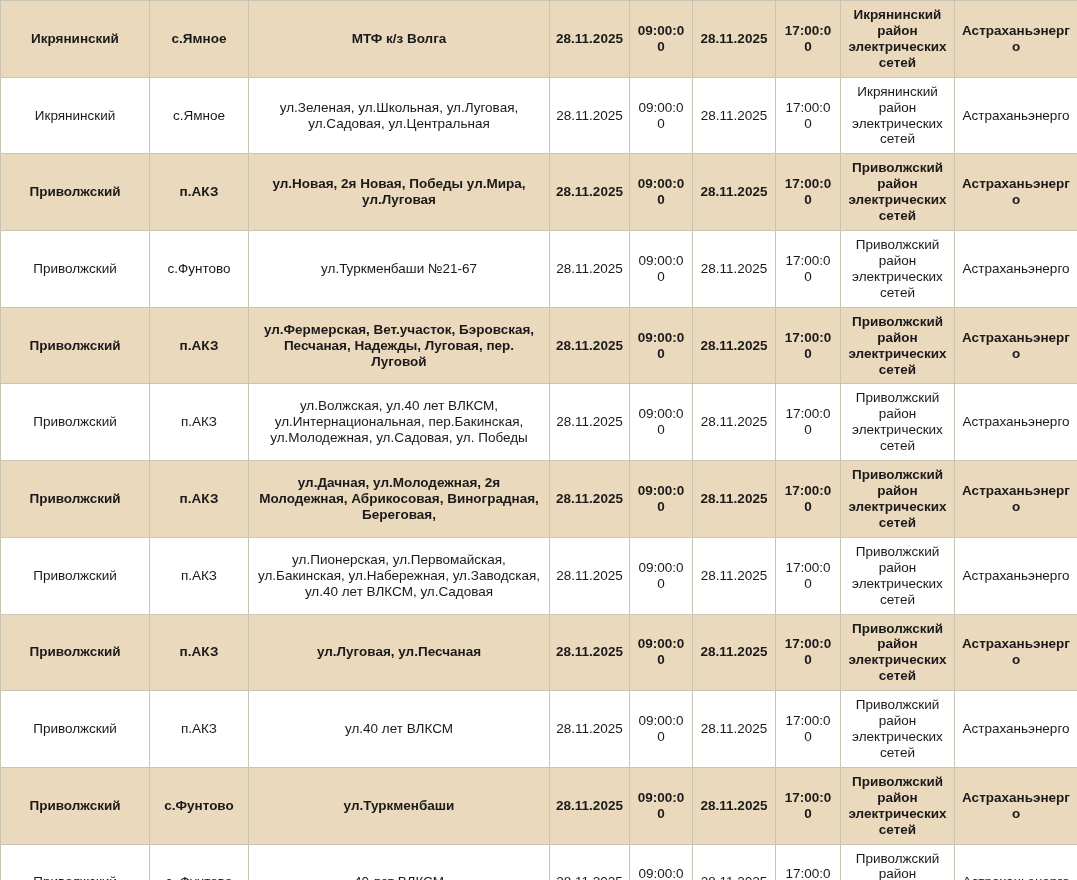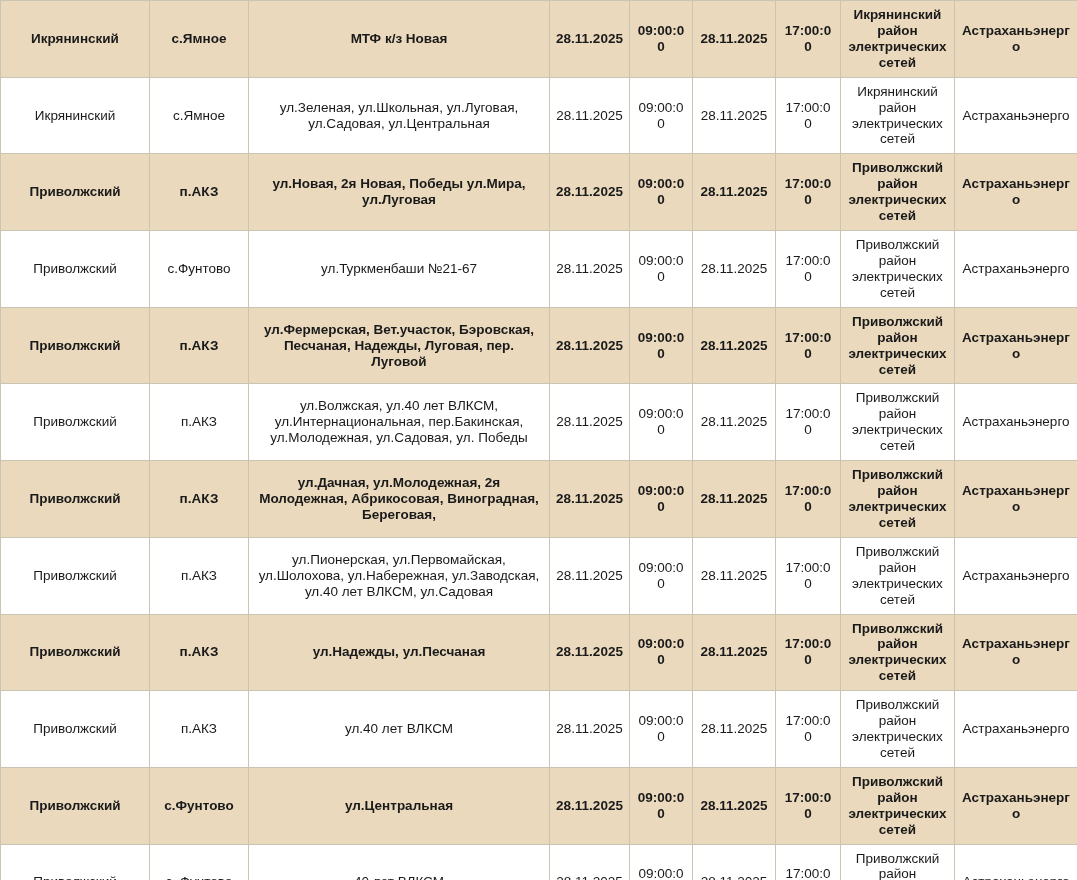--- a/index.html
+++ b/index.html
@@ -65,21 +65,21 @@
     <col class="c-timefrom">
     <col class="c-dateto">
     <col class="c-timeto">
     <col class="c-org">
     <col class="c-company">
   </colgroup>
   <tbody>
       <tr class="row-even">
         <td>Икрянинский</td>
         <td>с.Ямное</td>
-        <td class="streets">МТФ к/з Новая</td>
+        <td class="streets">МТФ к/з Волга</td>
         <td>28.11.2025</td>
         <td>09:00:00</td>
         <td>28.11.2025</td>
         <td>17:00:00</td>
         <td class="org">Икрянинский район электрических сетей</td>
         <td>Астраханьэнерго</td>
       </tr>
       <tr class="row-odd">
         <td>Икрянинский</td>
         <td>с.Ямное</td>
@@ -142,32 +142,32 @@
         <td>28.11.2025</td>
         <td>09:00:00</td>
         <td>28.11.2025</td>
         <td>17:00:00</td>
         <td class="org">Приволжский район электрических сетей</td>
         <td>Астраханьэнерго</td>
       </tr>
       <tr class="row-odd">
         <td>Приволжский</td>
         <td>п.АКЗ</td>
-        <td class="streets">ул.Пионерская, ул.Первомайская, ул.Шолохова, ул.Набережная, ул.Заводская, ул.40 лет ВЛКСМ, ул.Садовая</td>
-        <td>28.11.2025</td>
-        <td>09:00:00</td>
-        <td>28.11.2025</td>
-        <td>17:00:00</td>
-        <td class="org">Приволжский район электрических сетей</td>
-        <td>Астраханьэнерго</td>
-      </tr>
-      <tr class="row-even">
-        <td>Приволжский</td>
-        <td>п.АКЗ</td>
-        <td class="streets">ул.Надежды, ул.Песчаная</td>
+        <td class="streets">ул.Пионерская, ул.Первомайская, ул.Бакинская, ул.Набережная, ул.Заводская, ул.40 лет ВЛКСМ, ул.Садовая</td>
+        <td>28.11.2025</td>
+        <td>09:00:00</td>
+        <td>28.11.2025</td>
+        <td>17:00:00</td>
+        <td class="org">Приволжский район электрических сетей</td>
+        <td>Астраханьэнерго</td>
+      </tr>
+      <tr class="row-even">
+        <td>Приволжский</td>
+        <td>п.АКЗ</td>
+        <td class="streets">ул.Луговая, ул.Песчаная</td>
         <td>28.11.2025</td>
         <td>09:00:00</td>
         <td>28.11.2025</td>
         <td>17:00:00</td>
         <td class="org">Приволжский район электрических сетей</td>
         <td>Астраханьэнерго</td>
       </tr>
       <tr class="row-odd">
         <td>Приволжский</td>
         <td>п.АКЗ</td>
@@ -175,21 +175,21 @@
         <td>28.11.2025</td>
         <td>09:00:00</td>
         <td>28.11.2025</td>
         <td>17:00:00</td>
         <td class="org">Приволжский район электрических сетей</td>
         <td>Астраханьэнерго</td>
       </tr>
       <tr class="row-even">
         <td>Приволжский</td>
         <td>с.Фунтово</td>
-        <td class="streets">ул.Центральная</td>
+        <td class="streets">ул.Туркменбаши</td>
         <td>28.11.2025</td>
         <td>09:00:00</td>
         <td>28.11.2025</td>
         <td>17:00:00</td>
         <td class="org">Приволжский район электрических сетей</td>
         <td>Астраханьэнерго</td>
       </tr>
       <tr class="row-odd">
         <td>Приволжский</td>
         <td>с. Фунтово</td>

